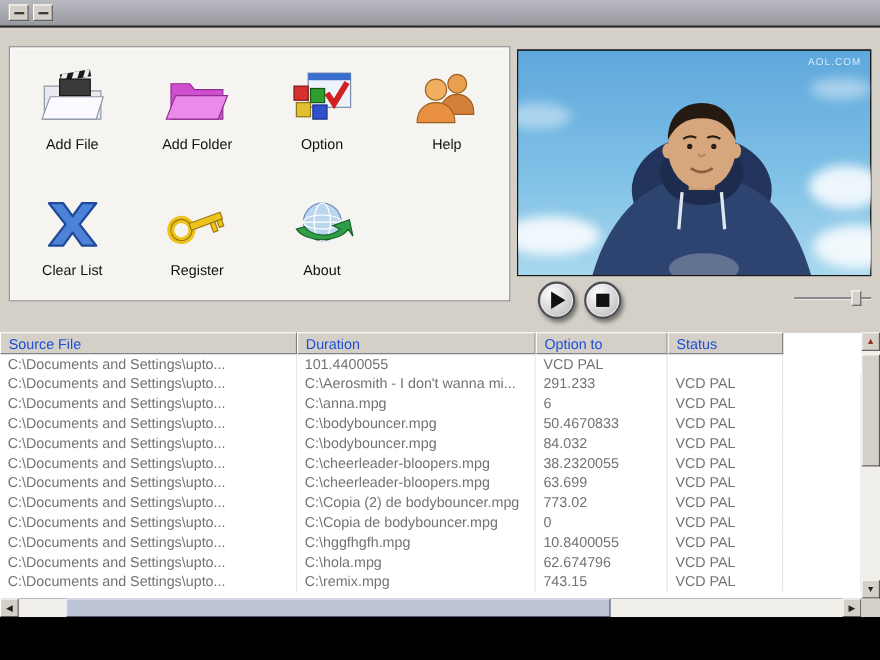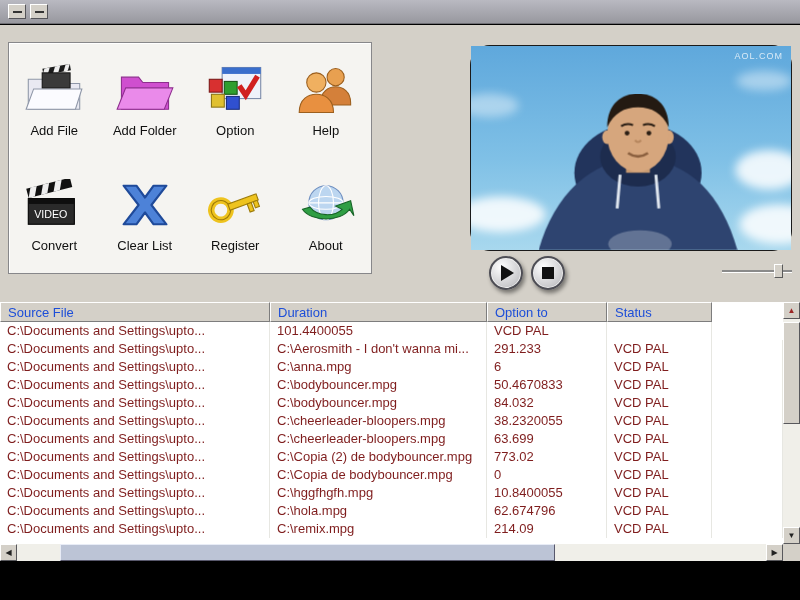--- a/index.html
+++ b/index.html
@@ -15,21 +15,21 @@
   .tb-buttons { position:absolute; left:8px; top:4px; display:flex; gap:4px; }
   .tb-btn { width:18px; height:15px; background:#d4d0c8;
     border:1px solid; border-color:#ffffff #55555a #55555a #ffffff;
     display:flex; align-items:center; justify-content:center; cursor:pointer; }
   .tb-btn .bar { width:9px; height:2px; background:#333; }
 
   
   .main { position:absolute; left:0; top:25px; width:800px; height:277px; background:#d4d0c8; }
 
   
-  .panel { position:absolute; left:8px; top:42px; width:364px; height:232px;
+  .panel { position:absolute; left:8px; top:42px; width:456px; height:232px;
     background:#f5f4f1; border:1px solid #87878a; box-shadow:inset 1px 1px 0 #ffffff;
     display:grid; grid-template-columns:repeat(4,1fr); grid-template-rows:1fr 1fr; }
   .tool { display:flex; flex-direction:column; align-items:center; justify-content:center; gap:3px; cursor:pointer; }
   .tool svg { width:60px; height:52px; }
   .tool .lbl { font-size:13px; color:#101010; }
 
   
   .preview { position:absolute; left:470px; top:45px; width:322px; height:206px;
     background:#000; border:1px solid #1a1a1a; }
   .preview svg { width:100%; height:100%; display:block; }
@@ -52,21 +52,21 @@
     background:#d4d0c8; border:1px solid; border-color:#fff #5a5a5a #5a5a5a #fff; cursor:pointer; }
 
   
   .table { position:absolute; left:0; top:302px; width:800px; height:242px; background:#ffffff; }
   .thead { position:absolute; left:0; top:0; width:783px; height:20px;
     display:grid; grid-template-columns:270px 217px 120px 105px 71px; }
   .hcell { background:#d4d0c8; border:1px solid; border-color:#ffffff #7d7d7d #7d7d7d #ffffff;
     font-size:13px; color:#1d4ed8; padding:2px 0 0 7px; white-space:nowrap; overflow:hidden; cursor:pointer; }
   .tbody { position:absolute; left:0; top:20px; width:783px; }
   .trow { display:grid; grid-template-columns:270px 217px 120px 105px 71px; height:18px; cursor:default; }
-  .tcell { font-size:13px; color:#7f1d1d; padding:1px 2px 0 7px; white-space:nowrap;
+  .tcell { font-size:13px; color:#737373; padding:1px 2px 0 7px; white-space:nowrap;
     overflow:hidden; border-right:1px solid #e7e7e2; line-height:16px; }
 
   
   .vscroll { position:absolute; left:783px; top:302px; width:17px; height:242px; background:#f0efe9; }
   .hscroll { position:absolute; left:0; top:544px; width:800px; height:17px; background:#f0efe9; }
   .sb-btn { position:absolute; width:17px; height:17px; background:#d4d0c8;
     border:1px solid; border-color:#ffffff #58585c #58585c #ffffff;
     display:flex; align-items:center; justify-content:center; font-size:8px; color:#222; cursor:pointer; }
   .sb-up    { left:0; top:0; color:#9c2626; }
   .sb-down  { left:0; bottom:0; }
@@ -148,36 +148,20 @@
           <svg viewBox="0 0 56 48">
             <circle cx="37" cy="12" r="8" fill="#e8a050" stroke="#9c5f1e"></circle>
             <path d="M23 36 c0-11 8-15 14-15 s14 4 14 15 v2 h-28 z" fill="#d4803a" stroke="#9c5f1e"></path>
             <circle cx="19" cy="17" r="9" fill="#f0b060" stroke="#9c5f1e"></circle>
             <path d="M3 45 c0-13 9-17 16-17 s16 4 16 17 z" fill="#e89040" stroke="#9c5f1e"></path>
           </svg>
         </span>
         <span class="lbl">Help</span>
       </div>
 
-      <div class="tool">
-        <span>
-          <svg viewBox="0 0 56 48">
-            <g transform="rotate(-14 6 16)">
-              <rect x="4" y="8" width="42" height="9" fill="#111"></rect>
-              <path d="M8 8 h6 l-4 9 h-6 z" fill="#eee"></path>
-                <path d="M20 8 h6 l-4 9 h-6 z" fill="#eee"></path>
-                <path d="M32 8 h6 l-4 9 h-6 z" fill="#eee"></path>
-            </g>
-            <rect x="4" y="18" width="43" height="24" fill="#2a2a2a" stroke="#000"></rect>
-            <rect x="4" y="18" width="43" height="5" fill="#0e0e0e"></rect>
-            <text x="25" y="36" font-size="10" fill="#ffffff" text-anchor="middle">VIDEO</text>
-          </svg>
-        </span>
-        <span class="lbl">Convert</span>
-      </div>
 
       <div class="tool">
         <span>
           <svg viewBox="0 0 56 48">
             <path d="M8 6 L20 6 L28 17 L36 6 L48 6 L34 24 L48 42 L36 42 L28 31 L20 42 L8 42 L22 24 Z" fill="#4d82d8" stroke="#1f4a9a" stroke-width="2" stroke-linejoin="round"></path>
           </svg>
         </span>
         <span class="lbl">Clear List</span>
       </div>
 
@@ -203,21 +187,21 @@
             <ellipse cx="28" cy="22" rx="16" ry="6" fill="none" stroke="#ffffff"></ellipse>
             <ellipse cx="28" cy="22" rx="7" ry="16" fill="none" stroke="#ffffff"></ellipse>
             <line x1="12" y1="22" x2="44" y2="22" stroke="#ffffff"></line>
             <path d="M6 28 C14 40 42 40 50 28 L54 34 L51 20 L37 25 L43 28 C36 35 20 35 13 26 Z" fill="#2f9e44" stroke="#176327"></path>
           </svg>
         </span>
         <span class="lbl">About</span>
       </div>
     </div>
 
-    <div class="preview" style="top:20px;border-radius:20px;">
+    <div class="preview" style="top:20px;">
       <svg viewBox="0 0 322 206" preserveAspectRatio="none">
         <defs>
           <linearGradient id="sky" x1="0" y1="0" x2="0" y2="1">
             <stop offset="0" stop-color="#5fa8dc"></stop>
             <stop offset="0.55" stop-color="#7fc0e6"></stop>
             <stop offset="1" stop-color="#a8d8ee"></stop>
           </linearGradient>
           <filter id="blur">
               <feGaussianBlur stdDeviation="5"></feGaussianBlur>
             </filter>
@@ -343,21 +327,21 @@
         <div class="trow">
           <div class="tcell">C:\Documents and Settings\upto...</div>
           <div class="tcell">C:\hola.mpg</div>
           <div class="tcell">62.674796</div>
           <div class="tcell">VCD PAL</div>
           <div class="tcell"></div>
         </div>
         <div class="trow">
           <div class="tcell">C:\Documents and Settings\upto...</div>
           <div class="tcell">C:\remix.mpg</div>
-          <div class="tcell">214.09</div>
+          <div class="tcell">743.15</div>
           <div class="tcell">VCD PAL</div>
           <div class="tcell"></div>
         </div>
       </div>
 
     <div class="vscroll" style="left:783px; top:0;">
       <div class="sb-btn sb-up">▲</div>
       <div class="v-thumb"></div>
       <div class="sb-btn sb-down">▼</div>
     </div>

